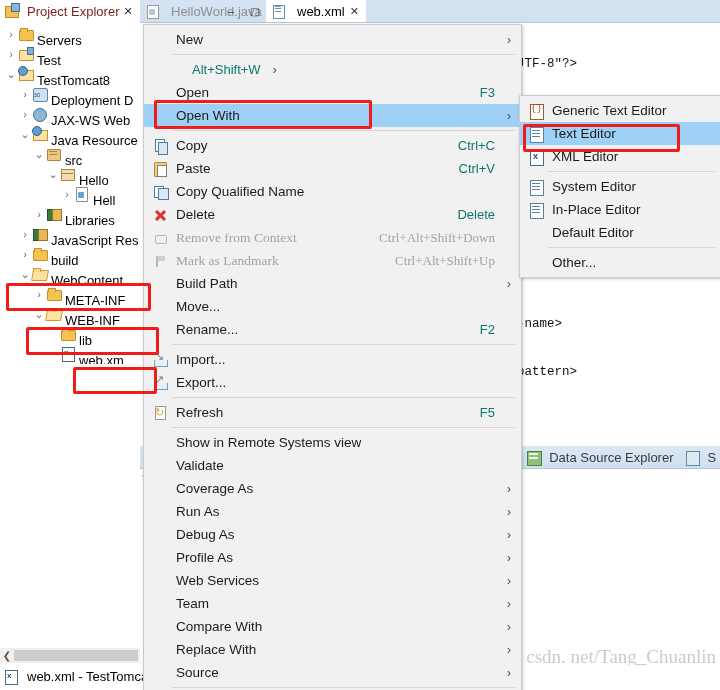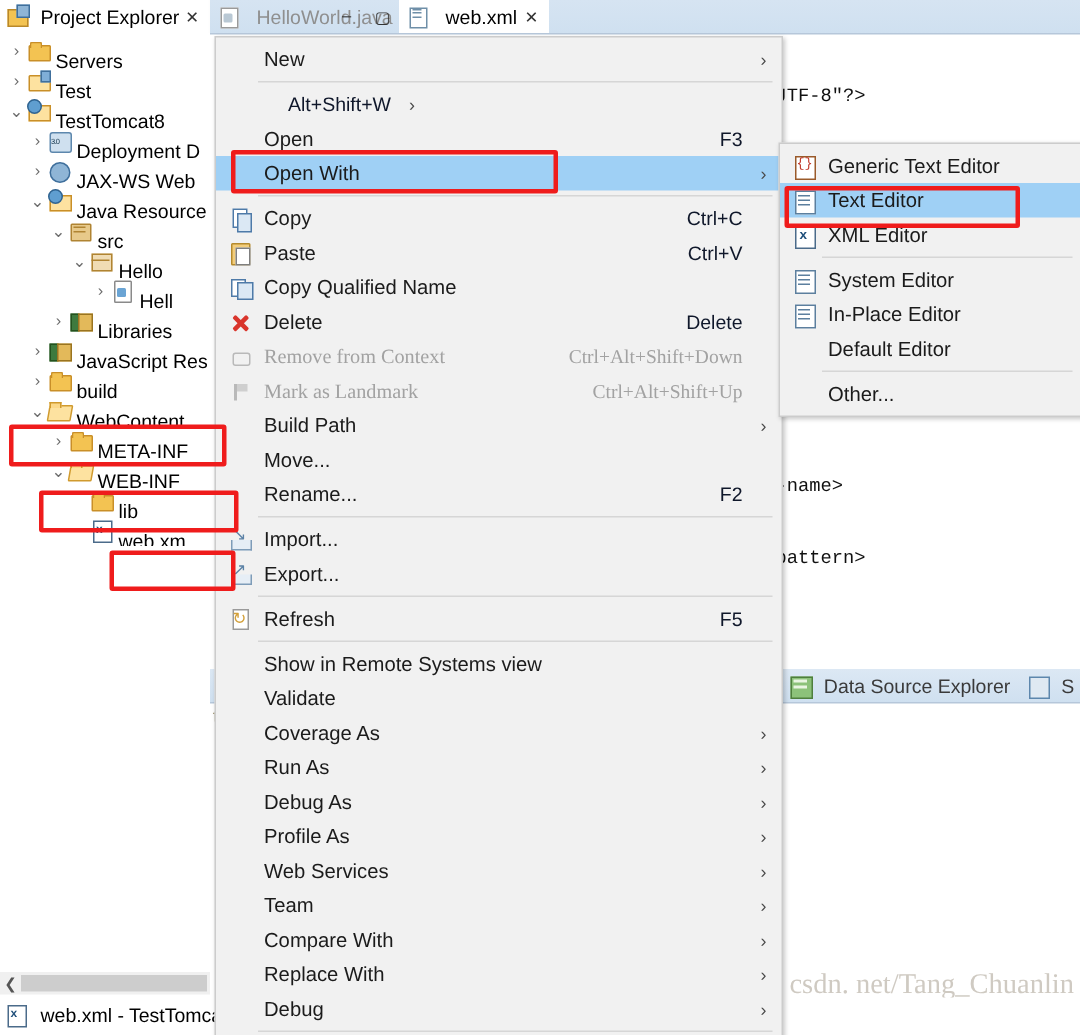--- a/index.html
+++ b/index.html
@@ -22,21 +22,21 @@
     position: absolute; left: 0; top: 0; width: 140px; height: 22px;
     background: #fdfdfd;
   }
   #explorer-tab {
     position: absolute; left: 0; top: 0; height: 22px;
     display: flex; align-items: center; gap: 4px;
     padding-left: 4px; padding-right: 6px;
     background: #ffffff;
     white-space: nowrap;
   }
-  #explorer-tab .tab-label { font-size: 13px; color: #000000; }
+  #explorer-tab .tab-label { font-size: 13px; color: #7f1d1d; }
   .close-x { font-size: 11px; color: #333; font-family: "Liberation Sans", sans-serif; }
 
   .view-tabstrip-bg {
     position: absolute; top: 0; height: 22px;
     background: linear-gradient(#d6e4f2, #cfe0f0);
     border-bottom: 1px solid #b6c7da;
   }
 
   
   #tree {
@@ -214,21 +214,21 @@
     padding:3px 0 3px 0;
   }
   .mi {
     position:relative; height:23px; display:flex; align-items:center;
     font-size:13.5px; color:#1b1b1b; padding-left:32px; padding-right:8px;
   }
   .mi.disabled { color:#a2a2a2;font-family:Liberation Serif, serif; }
   .mi.selected { background:#9fd0f5; }
   .mi .mi-ico { position:absolute; left:8px; top:4px; width:16px; height:16px; }
   .mi .mi-label { flex:1; white-space:nowrap; }
-  .mi .mi-accel { font-size:13px; color:#0f172a; margin-left:16px; white-space:nowrap; }
+  .mi .mi-accel { font-size:13px; color:#0f766e; margin-left:16px; white-space:nowrap; }
   .mi.disabled .mi-accel { color:#a2a2a2; }
   .mi .mi-arrow { margin-left:10px; font-size:12px; color:#4a4a4a; width:8px; text-align:center; }
   .msep { height:1px; background:#d6d6d6; margin:3px 6px 3px 28px; }
 
   
   .mico { position:absolute; inset:0; }
   .ico-copy::before{content:""; position:absolute; left:3px; top:1px; width:8px; height:11px; background:#fff; border:1px solid #4e7aa8;}
   .ico-copy::after{content:""; position:absolute; left:6px; top:4px; width:8px; height:11px; background:#dbe8f4; border:1px solid #4e7aa8;}
   .ico-copyq::before{content:""; position:absolute; left:2px; top:2px; width:8px; height:10px; background:#fff; border:1px solid #4e7aa8;}
   .ico-copyq::after{content:""; position:absolute; left:6px; top:4px; width:9px; height:10px; background:#dbe8f4; border:1px solid #4e7aa8;}
@@ -573,21 +573,21 @@
       </div>
       <div class="mi">
         <span class="mi-label">Compare With</span>
         <span class="mi-arrow">›</span>
       </div>
       <div class="mi">
         <span class="mi-label">Replace With</span>
         <span class="mi-arrow">›</span>
       </div>
       <div class="mi">
-        <span class="mi-label">Debug</span>
+        <span class="mi-label">Source</span>
         <span class="mi-arrow">›</span>
       </div>
       <div class="msep"></div>
     </div>
 
   <div id="submenu">
       <div class="mi">
         <span class="mi-ico">
           <span class="mico ico-gte"></span>
         </span>

